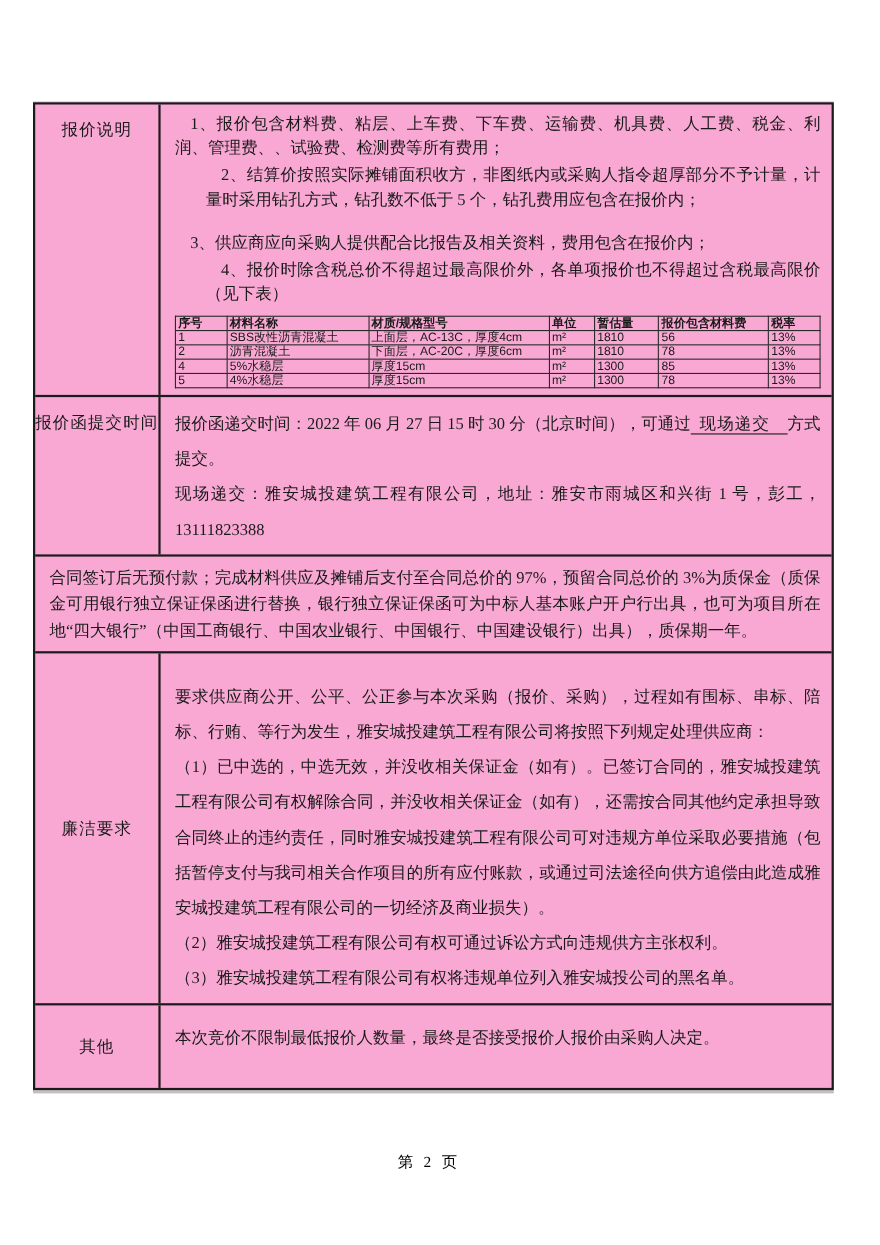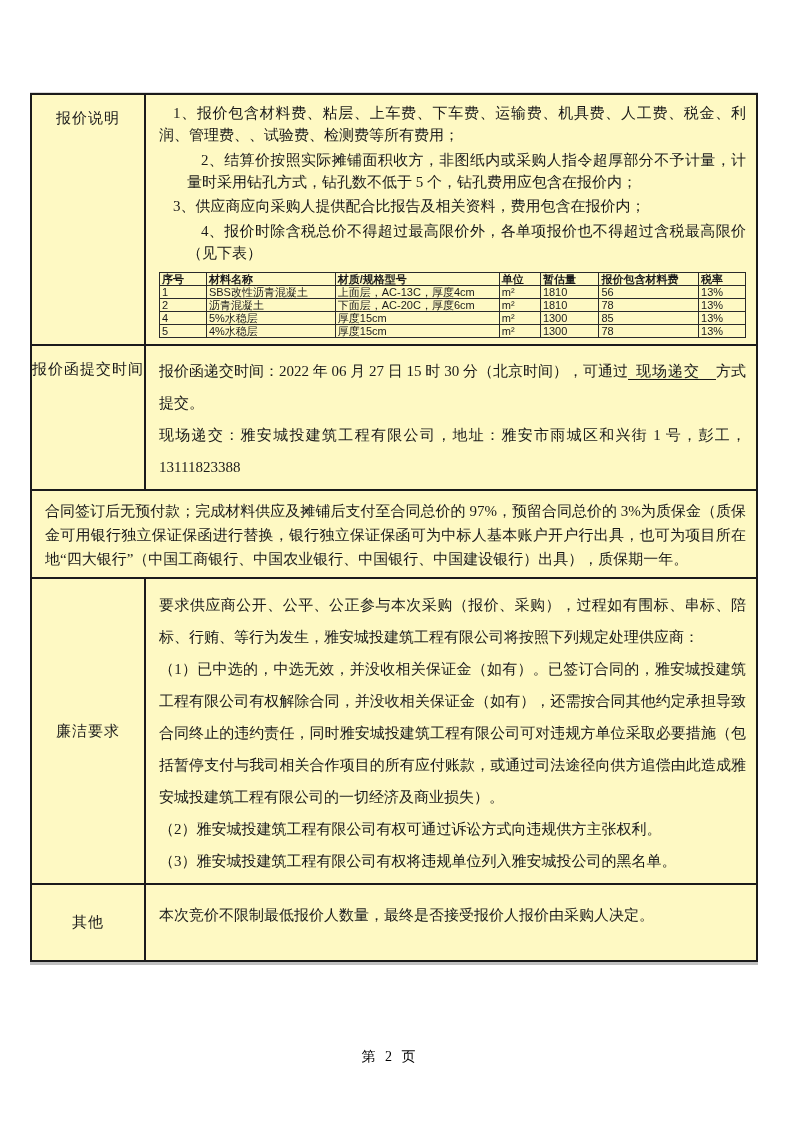--- a/index.html
+++ b/index.html
@@ -6,42 +6,42 @@
   html,body { background:#ffffff; }
   body {
     width:800px; height:1132px; position:relative;
     font-family:"Liberation Serif","DejaVu Serif",serif;
     color:#1a1a1a; overflow:hidden;
   }
   .doc-table {
     position:absolute; left:30px; top:93px; width:728px;
     border:2px solid #1b1b1b;
     box-shadow:0 3px 0 rgba(140,140,140,.55), 0 -1px 0 rgba(160,160,160,.4);
-    background:#fef9c3;
+    background:#f9a8d4;
   }
   .doc-row { display:flex; border-bottom:2px solid #1b1b1b; }
   .doc-row:last-child { border-bottom:none; }
   .label-cell {
     flex:0 0 114px; border-right:2px solid #1b1b1b;
     font-size:15px; display:flex; justify-content:center;
     text-align:center; letter-spacing:1px;
   }
   .label-cell.v-top { align-items:flex-start; padding-top:14px; }
   .label-cell.v-center { align-items:center; }
   .content-cell { flex:1; padding:7px 10px 6px 13px; font-size:15px; }
 
   .row-notes   { min-height:232px; }
   .row-submit  { min-height:105px; }
   .row-payment { min-height:85px; }
   .row-integrity { min-height:303px; }
   .row-other   { min-height:75px; }
 
   .note-item { line-height:22px; text-indent:14px; text-align:justify; }
   .note-item.gap-sm { margin-top:3px;margin-left:28px; }
-  .note-item.gap-md { margin-top:2px; }
+  .note-item.gap-md { margin-top:17px; }
 
   .price-table {
     width:100%; border-collapse:collapse; margin-top:8px;
     font-size:11px; font-family:"Liberation Sans","DejaVu Sans",sans-serif;
     table-layout:fixed;
   }
   .price-table th, .price-table td {
     border:1px solid #2a2a2a; text-align:left;
     padding:0 2px; height:13px; line-height:12px;
     overflow:hidden; white-space:nowrap;
@@ -58,21 +58,21 @@
   .submit-line1 { line-height:32px; text-align:justify; margin-top:2px; }
   .submit-line2 { line-height:32px; text-align:justify; }
   .underline-blank {
     border-bottom:1px solid #1a1a1a;
     padding:0 16px 0 8px; letter-spacing:1px;
   }
 
   .payment-text { line-height:24px; text-align:justify; margin-top:1px; }
 
   .integrity-para { line-height:32px; text-align:justify; }
-  .row-integrity .content-cell { padding-top:10px; }
+  .row-integrity .content-cell { padding-top:24px; }
 
   .other-text { line-height:22px; margin-top:12px; text-align:justify; }
 
   .page-footer {
     position:absolute; top:1048px; left:0; width:780px;
     text-align:center; font-size:14px; letter-spacing:3px; color:#000000;
   }
 </style>
 </head>
 <body>

